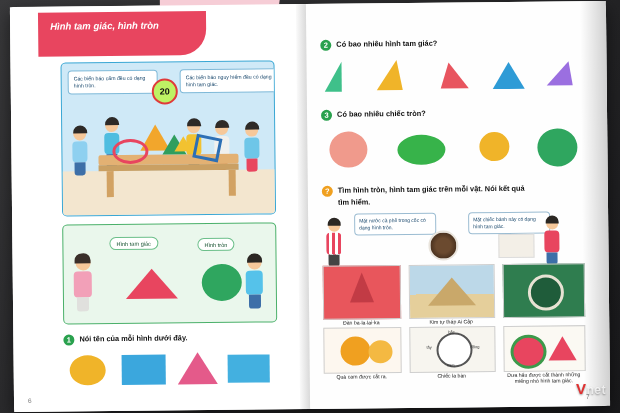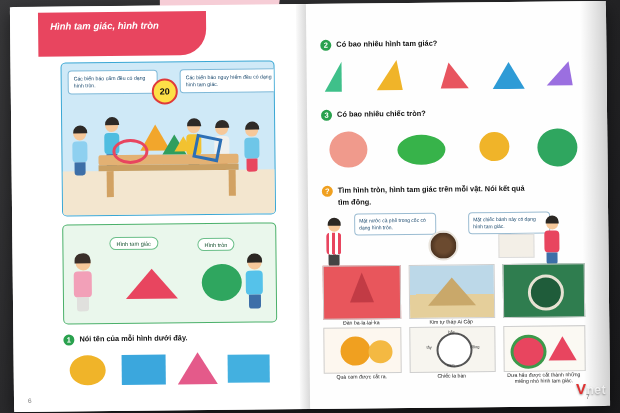--- a/index.html
+++ b/index.html
@@ -54,21 +54,21 @@
   }
   .scene-floor{position:absolute;left:0;bottom:0;width:100%;height:44px;background:#f3e6cf;}
   .bubble{
     position:absolute;background:#ffffff;border:1px solid #7fb9d8;border-radius:4px;
     font-size:5.2px;line-height:7px;color:#17466b;padding:4px 5px;
   }
   .bub1{left:6px;top:7px;width:78px;}
   .bub2{left:118px;top:7px;width:86px;}
   .signnum{
     position:absolute;left:90px;top:16px;width:22px;height:22px;border-radius:50%;
-    background:#fde047;border:2.4px solid #e03a3a;color:#111;font-size:9px;font-weight:bold;
+    background:#bef264;border:2.4px solid #e03a3a;color:#111;font-size:9px;font-weight:bold;
     display:flex;align-items:center;justify-content:center;
   }
   .kid{position:absolute;}
   .kid .head{width:13px;height:13px;border-radius:50%;background:#f6c89a;margin:0 auto;}
   .kid .hair{position:absolute;left:50%;transform:translateX(-50%);top:-2px;width:14px;height:8px;border-radius:7px 7px 0 0;background:#2e2a27;}
   .kid .body{width:15px;height:21px;border-radius:4px;margin:1px auto 0;}
   .kid .legs{width:11px;height:13px;background:#3d6fa8;margin:0 auto;border-radius:0 0 3px 3px;}
   .table-top{position:absolute;left:36px;top:92px;width:140px;height:10px;background:#e3b173;border-radius:2px;}
   .table-apron{position:absolute;left:36px;top:102px;width:140px;height:6px;background:#caa063;}
   .table-leg{position:absolute;width:7px;height:26px;background:#d2a263;top:108px;}
@@ -253,21 +253,21 @@
 
       <div style="position:absolute;left:14px;top:124px;width:272px;height:42px;">
         <div class="c-a" style="left:8px;top:4px;"></div>
         <div class="c-b" style="left:76px;top:8px;"></div>
         <div class="c-c" style="left:158px;top:6px;"></div>
         <div class="c-d" style="left:216px;top:3px;"></div>
       </div>
 
       <div class="r-num" style="left:14px;top:182px;background:#f0a020;">?</div>
       <div class="r-text" style="left:30px;top:182px;">Tìm hình tròn, hình tam giác trên mỗi vật. Nói kết quả</div>
-      <div class="r-text" style="left:30px;top:194px;">tìm đông.</div>
+      <div class="r-text" style="left:30px;top:194px;">tìm hiểm.</div>
 
       <div class="bub-r" style="left:46px;top:210px;">Mặt nước cà phê trong cốc có dạng hình tròn.</div>
       <div class="bub-r" style="left:160px;top:210px;">Mặt chiếc bánh này có dạng hình tam giác.</div>
 
       <div class="kid" style="left:18px;top:216px;">
         <div class="hair" style="background:#2b2723;width:13px;height:8px;"></div>
         <div class="head" style="width:12px;height:12px;"></div>
         <div class="body" style="background:repeating-linear-gradient(90deg,#e8455f 0 3px,#fff 3px 6px);width:15px;height:22px;"></div>
         <div class="legs" style="background:#444;width:11px;height:12px;"></div>
       </div>

